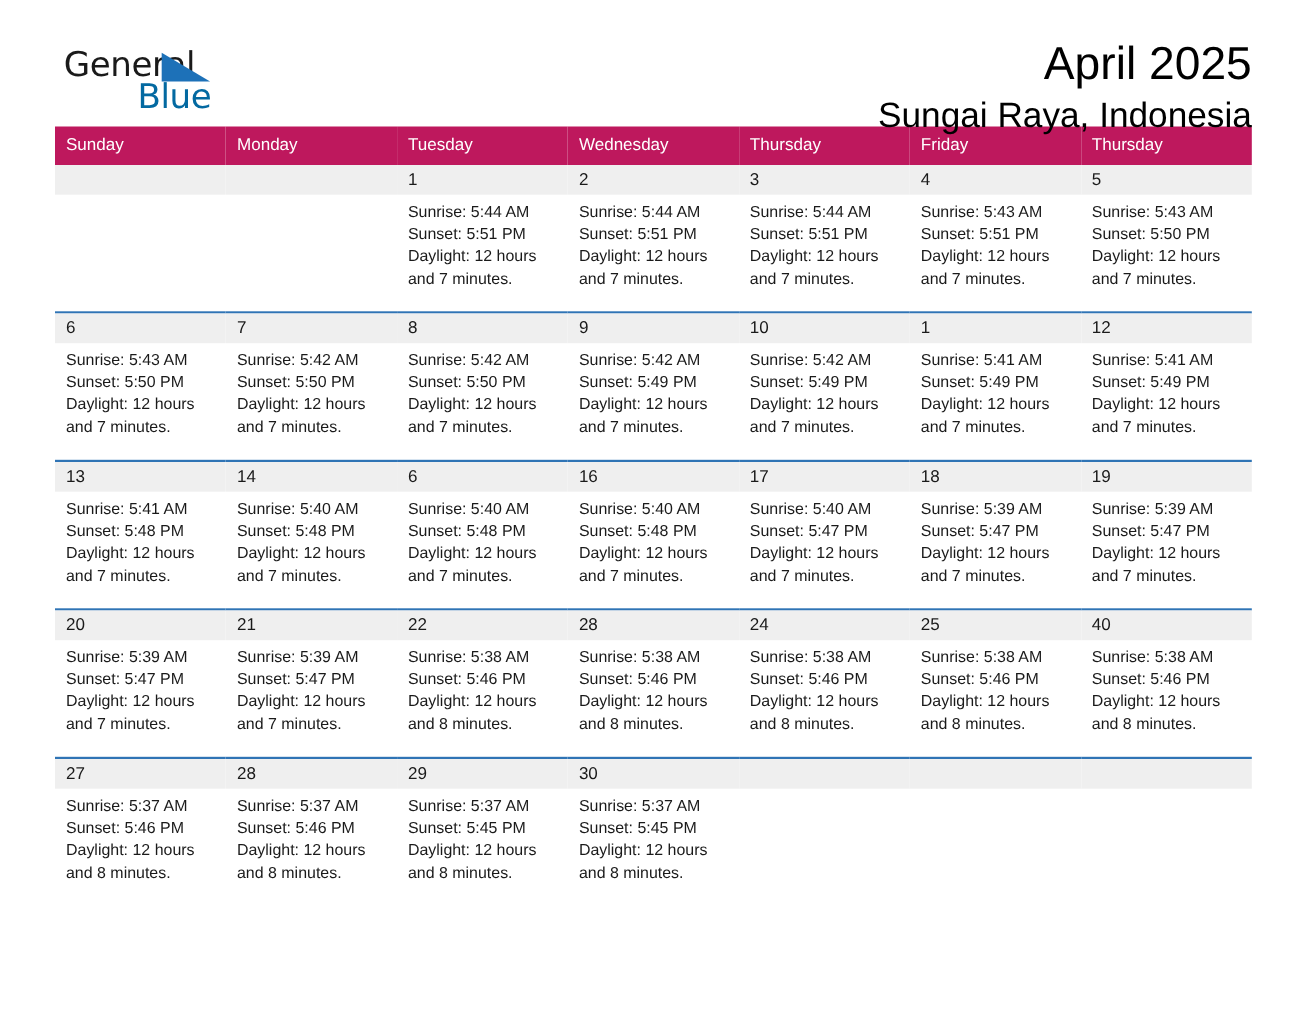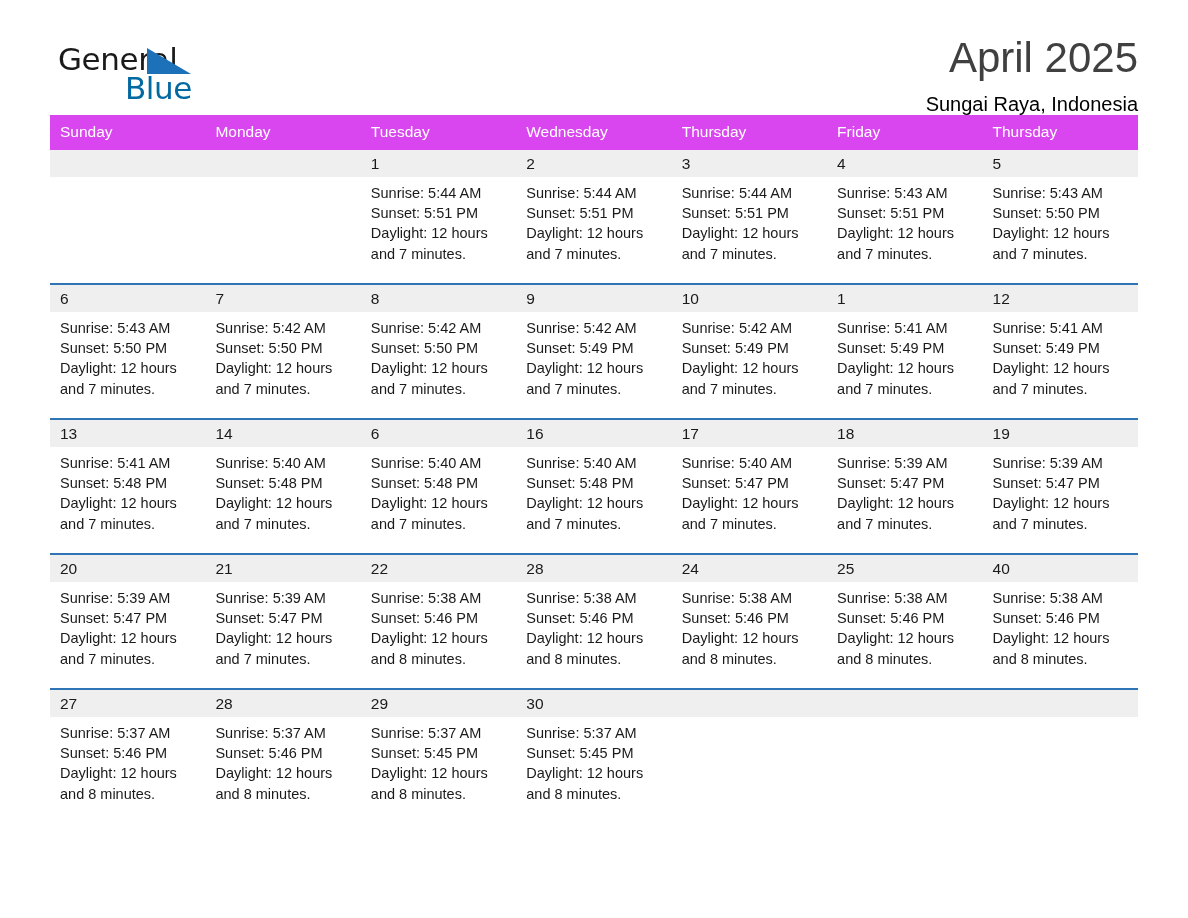--- a/index.html
+++ b/index.html
@@ -69,39 +69,39 @@
     font-weight: 400;
   }
   .title-block {
     text-align: right;
     margin-top: 34px;
   }
   .month-title {
     font-size: 42px;
     line-height: 48px;
     font-weight: 400;
-    color: #404040;
+    color: #000000;
     letter-spacing: 0px;
   }
   .location-title {
-    font-size: 20px;
+    font-size: 32px;
     line-height: 32px;
     font-weight: 400;
     color: #000000;
     margin-top: 6px;
   }
 
   
   .calendar {
     width: 1088px;
     border-collapse: collapse;
     table-layout: fixed;
   }
   .calendar th {
-    background: #d946ef;
+    background: #be185d;
     color: #ffffff;
     font-size: 15.5px;
     font-weight: 400;
     text-align: left;
     padding: 8px 0 9px 10px;
     height: 18px;
     border: none;
   }
   .week-row td {
     vertical-align: top;

